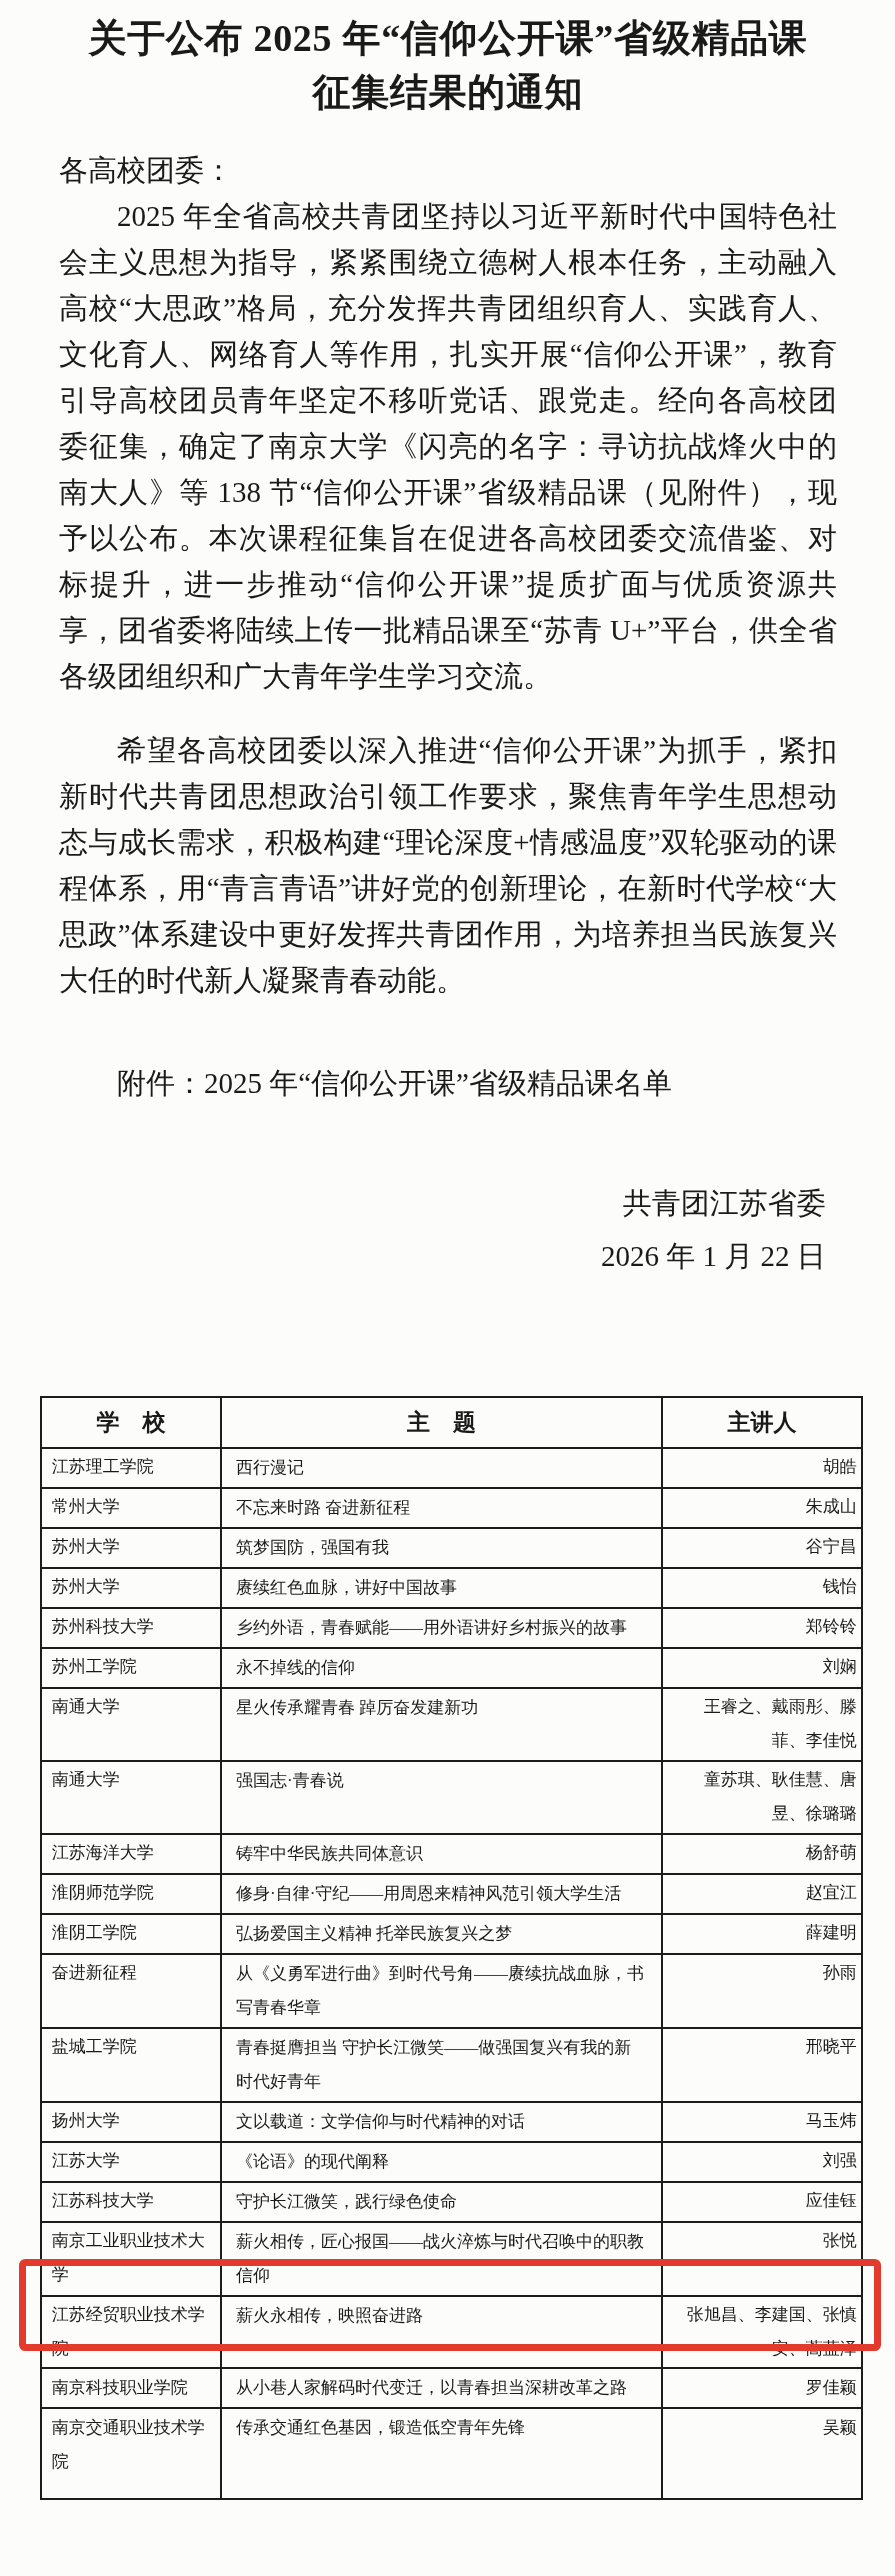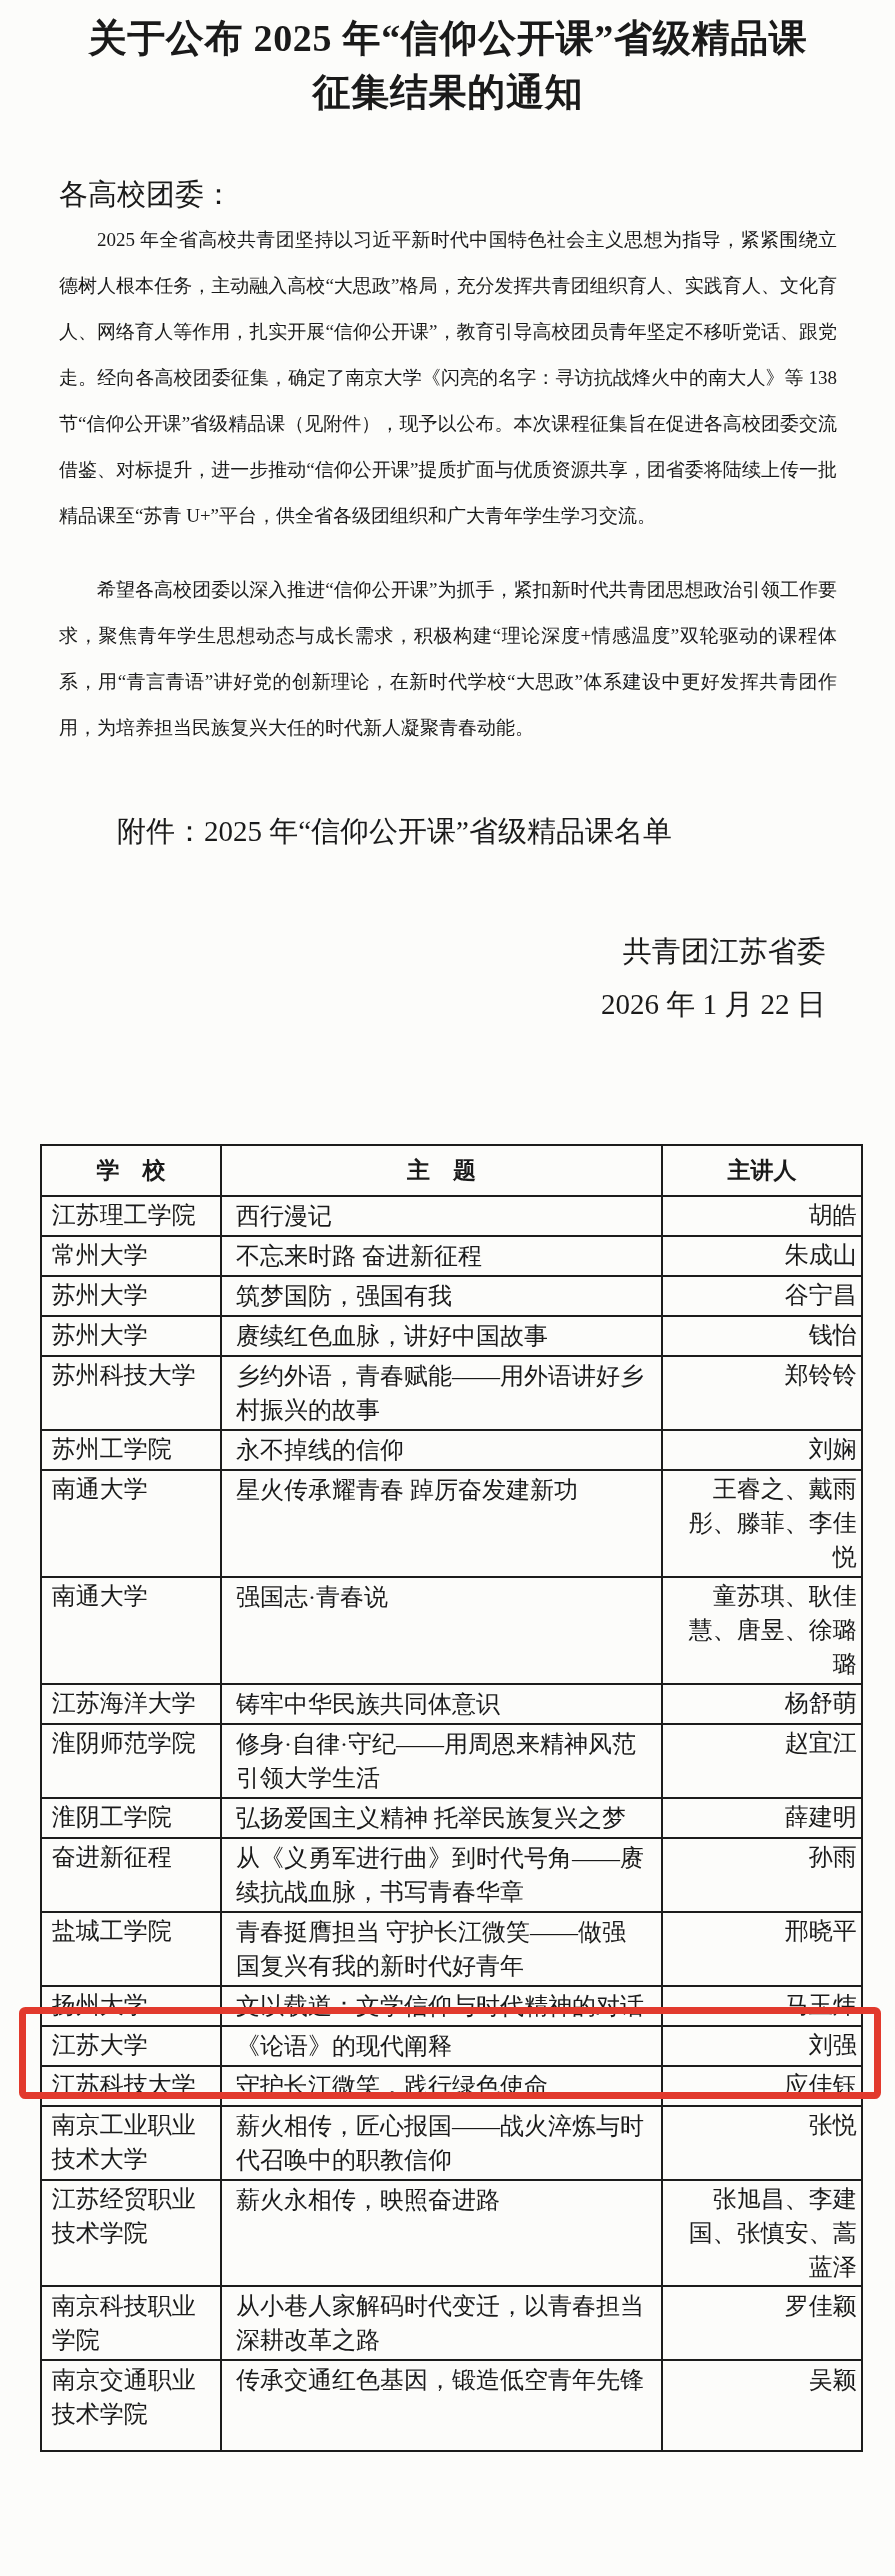--- a/index.html
+++ b/index.html
@@ -23,24 +23,24 @@
     font-size: 38px;
     font-weight: 700;
     text-align: center;
     line-height: 54px;
     letter-spacing: 0.7px;
     margin: 0;
   }
   .salutation {
     font-size: 29px;
     line-height: 46px;
-    margin-top: 52px;
+    margin-top: 28px;
   }
   .para {
-    font-size: 19px;
+    font-size: 29px;
     line-height: 46px;
     text-align: justify;
     text-indent: 2em;
     margin: 0;
   }
   .para-gap {
     margin-top: 28px;
   }
   .attachment {
     font-size: 29px;
@@ -81,21 +81,21 @@
   .course-table th {
     border: 2.1px solid #1c1c1c;
     font-size: 23px;
     font-weight: 700;
     padding: 9px 2.8px;
     text-align: center;
     background: #fcfcfa;
   }
   .course-table td {
     border: 2.1px solid #1c1c1c;
-    font-size: 24px;
+    font-size: 17px;
     line-height: 34px;
     vertical-align: top;
     padding: 1.4px 9.8px;
     text-align: left;
     word-break: break-all;
   }
   .course-table td.theme-cell   { padding: 2px 14px; margin-top: 44px; }
   .course-table td.speaker-cell { padding: 1.4px 4.2px 1.4px 7px; text-align: right; }
   .course-table tr.tall-row td  { height: 85px; }
   .highlight-box {

